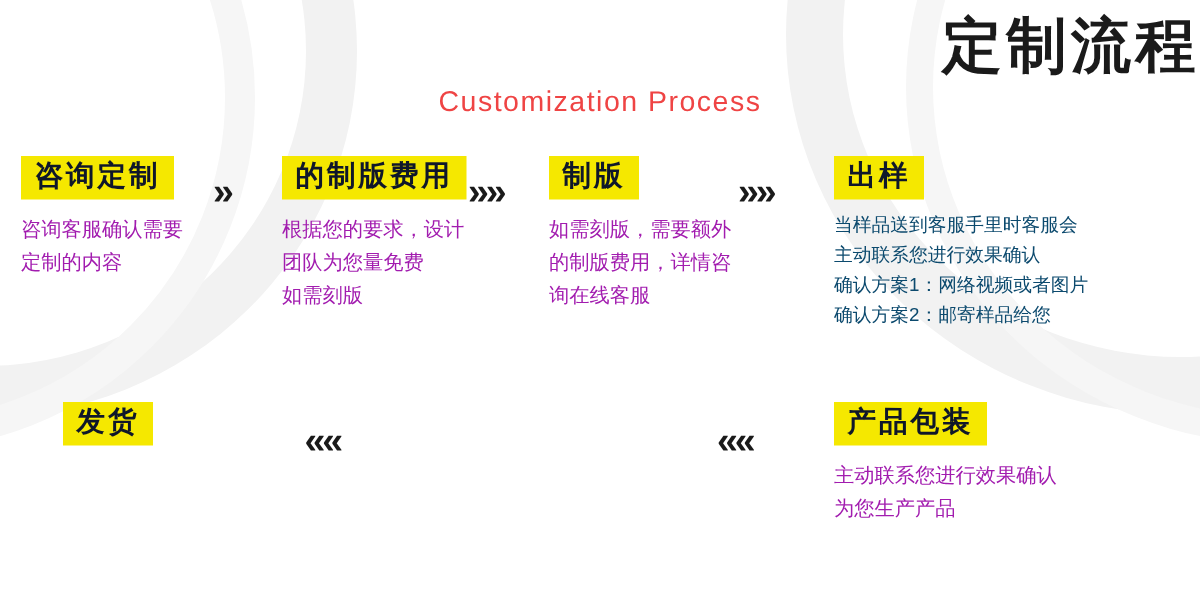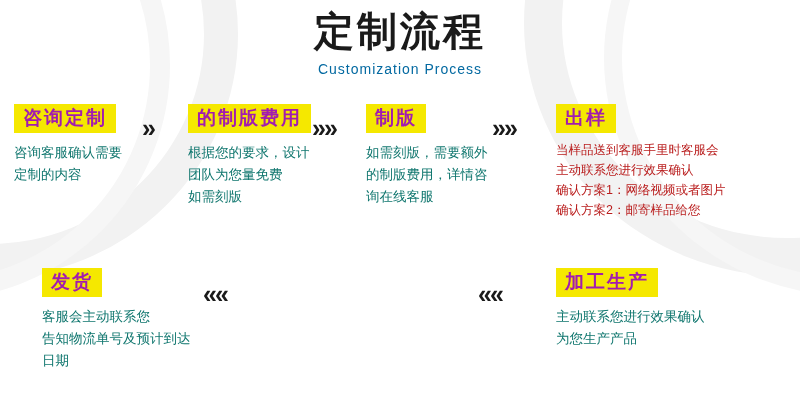--- a/index.html
+++ b/index.html
@@ -64,24 +64,25 @@
     left: 0;
     width: 800px;
     text-align: center;
   }
   .title-cn {
     font-size: 40px;
     font-weight: bold;
     color: #1a1a1a;
     letter-spacing: 3px;
     line-height: 46px;
+    text-align: right;
   }
   .title-en {
-    font-size: 14px;
-    color: #0369a1;
+    font-size: 19px;
+    color: #ef4444;
     letter-spacing: 1px;
     line-height: 26px;
     margin-top: 2px;
   }
 
   .steps {
     position: absolute;
     top: 104px;
     left: 0;
     width: 800px;
@@ -94,39 +95,39 @@
     width: 636px;
     height: 130px;
   }
 
   .step {
     position: absolute;
   }
   .badge {
     display: inline-block;
     background: #f5e800;
-    color: #a21caf;
+    color: #0f172a;
     font-size: 19px;
     font-weight: bold;
     letter-spacing: 2px;
     padding: 3px 9px 4px 9px;
     line-height: 22px;
     white-space: nowrap;
   }
   .desc {
     margin-top: 9px;
     font-size: 13.5px;
-    color: #0f766e;
+    color: #a21caf;
     line-height: 22px;
     white-space: pre-line;
   }
   .desc-sm {
     margin-top: 7px;
     font-size: 12.5px;
-    color: #b91c1c;
+    color: #0c4a6e;
     line-height: 20px;
     white-space: pre-line;
   }
 
   .arrow {
     position: absolute;
     font-size: 25px;
     font-weight: bold;
     color: #1a1a1a;
     line-height: 28px;
@@ -183,30 +184,28 @@
 确认方案1：网络视频或者图片
 确认方案2：邮寄样品给您</div>
     </div>
 
   </div>
 
   <div class="row2">
 
     <div class="step" style="left:42px; top:0; width:150px;">
       <div class="badge">发货</div>
-      <div class="desc">客服会主动联系您
-告知物流单号及预计到达日期</div>
     </div>
 
     <div class="arrow" style="left:203px; top:12px;">««</div>
 
 
     <div class="arrow" style="left:478px; top:12px;">««</div>
 
     <div class="step" style="left:556px; top:0; width:230px;">
-      <div class="badge">加工生产</div>
+      <div class="badge">产品包装</div>
       <div class="desc">主动联系您进行效果确认
 为您生产产品</div>
     </div>
 
   </div>
 
 </div>
 
 </body></html>

